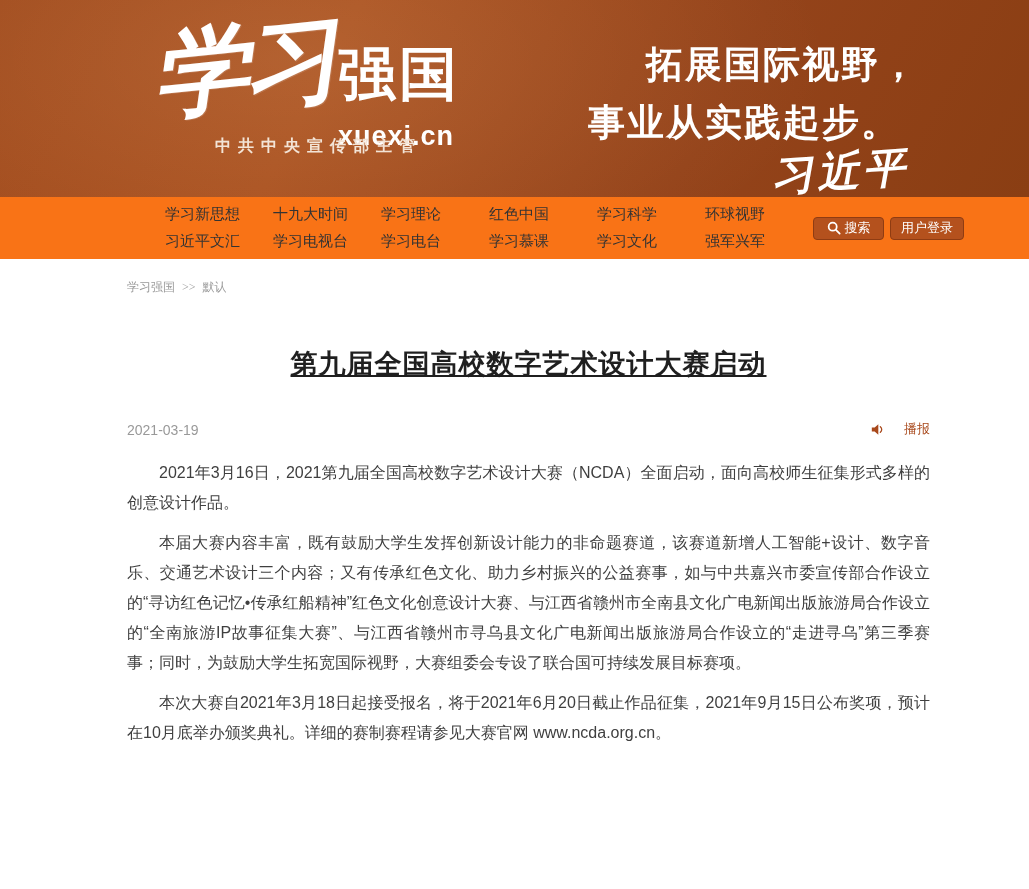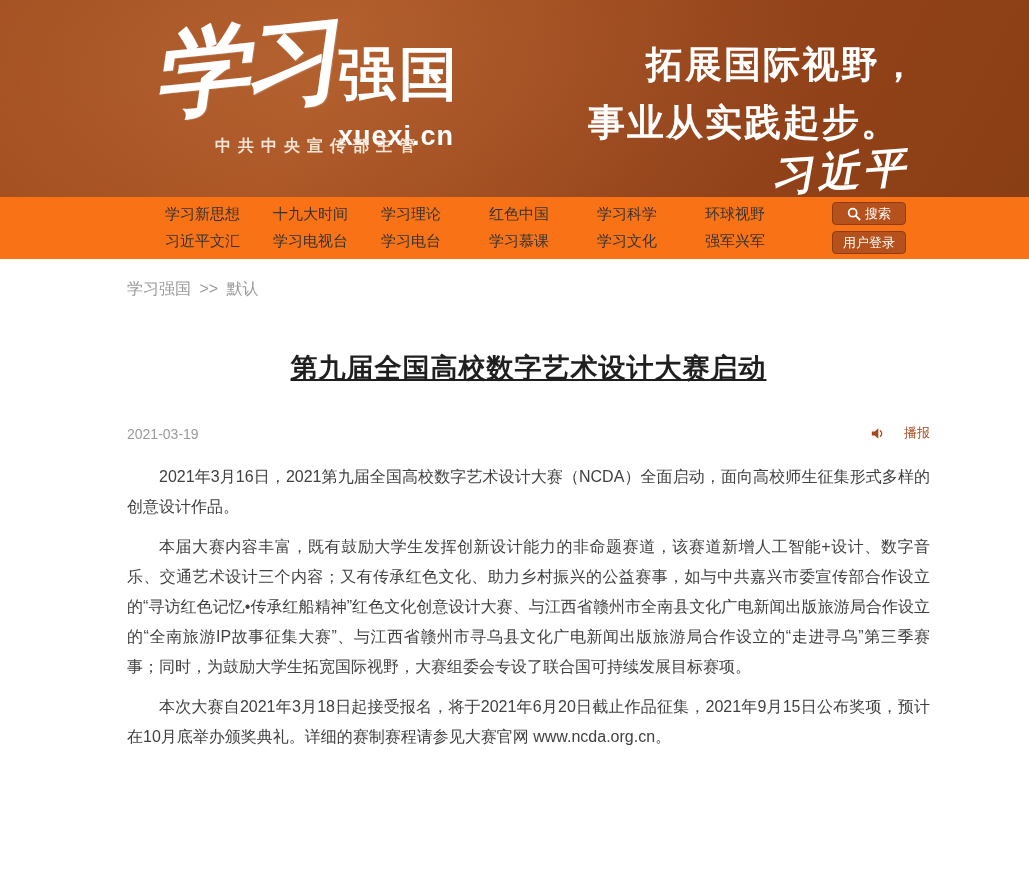--- a/index.html
+++ b/index.html
@@ -117,22 +117,23 @@
   .nav-link {
     font-size: 15px;
     color: #333333;
     text-decoration: none;
     white-space: nowrap;
     cursor: pointer;
   }
   .nav-actions {
     margin-left: auto;
     display: flex;
-    flex-direction: column;
+    flex-direction: row;
     gap: 6px;
+    align-items: flex-end;
   }
   .hdr-btn {
     display: inline-flex;
     align-items: center;
     justify-content: center;
     gap: 4px;
     background: #b4511d;
     color: #ffffff;
     border: 1px solid #8f3c12;
     border-radius: 4px;
@@ -142,22 +143,23 @@
     cursor: pointer;
     font-family: inherit;
     white-space: nowrap;
   }
   .search-btn { min-width: 71px; }
   .login-btn  { min-width: 71px; }
 
   
   .breadcrumb {
     margin: 20px 0 0 127px;
-    font-size: 16px;
+    font-size: 12px;
     color: #999999;
+    font-family: Liberation Serif, serif;
   }
   .breadcrumb .crumb { color: #999999; text-decoration: none; cursor: pointer; }
   .breadcrumb .sep { margin: 0 4px; }
 
   
   .article {
     width: 803px;
     margin-left: 127px;
   }
   .article-title {

